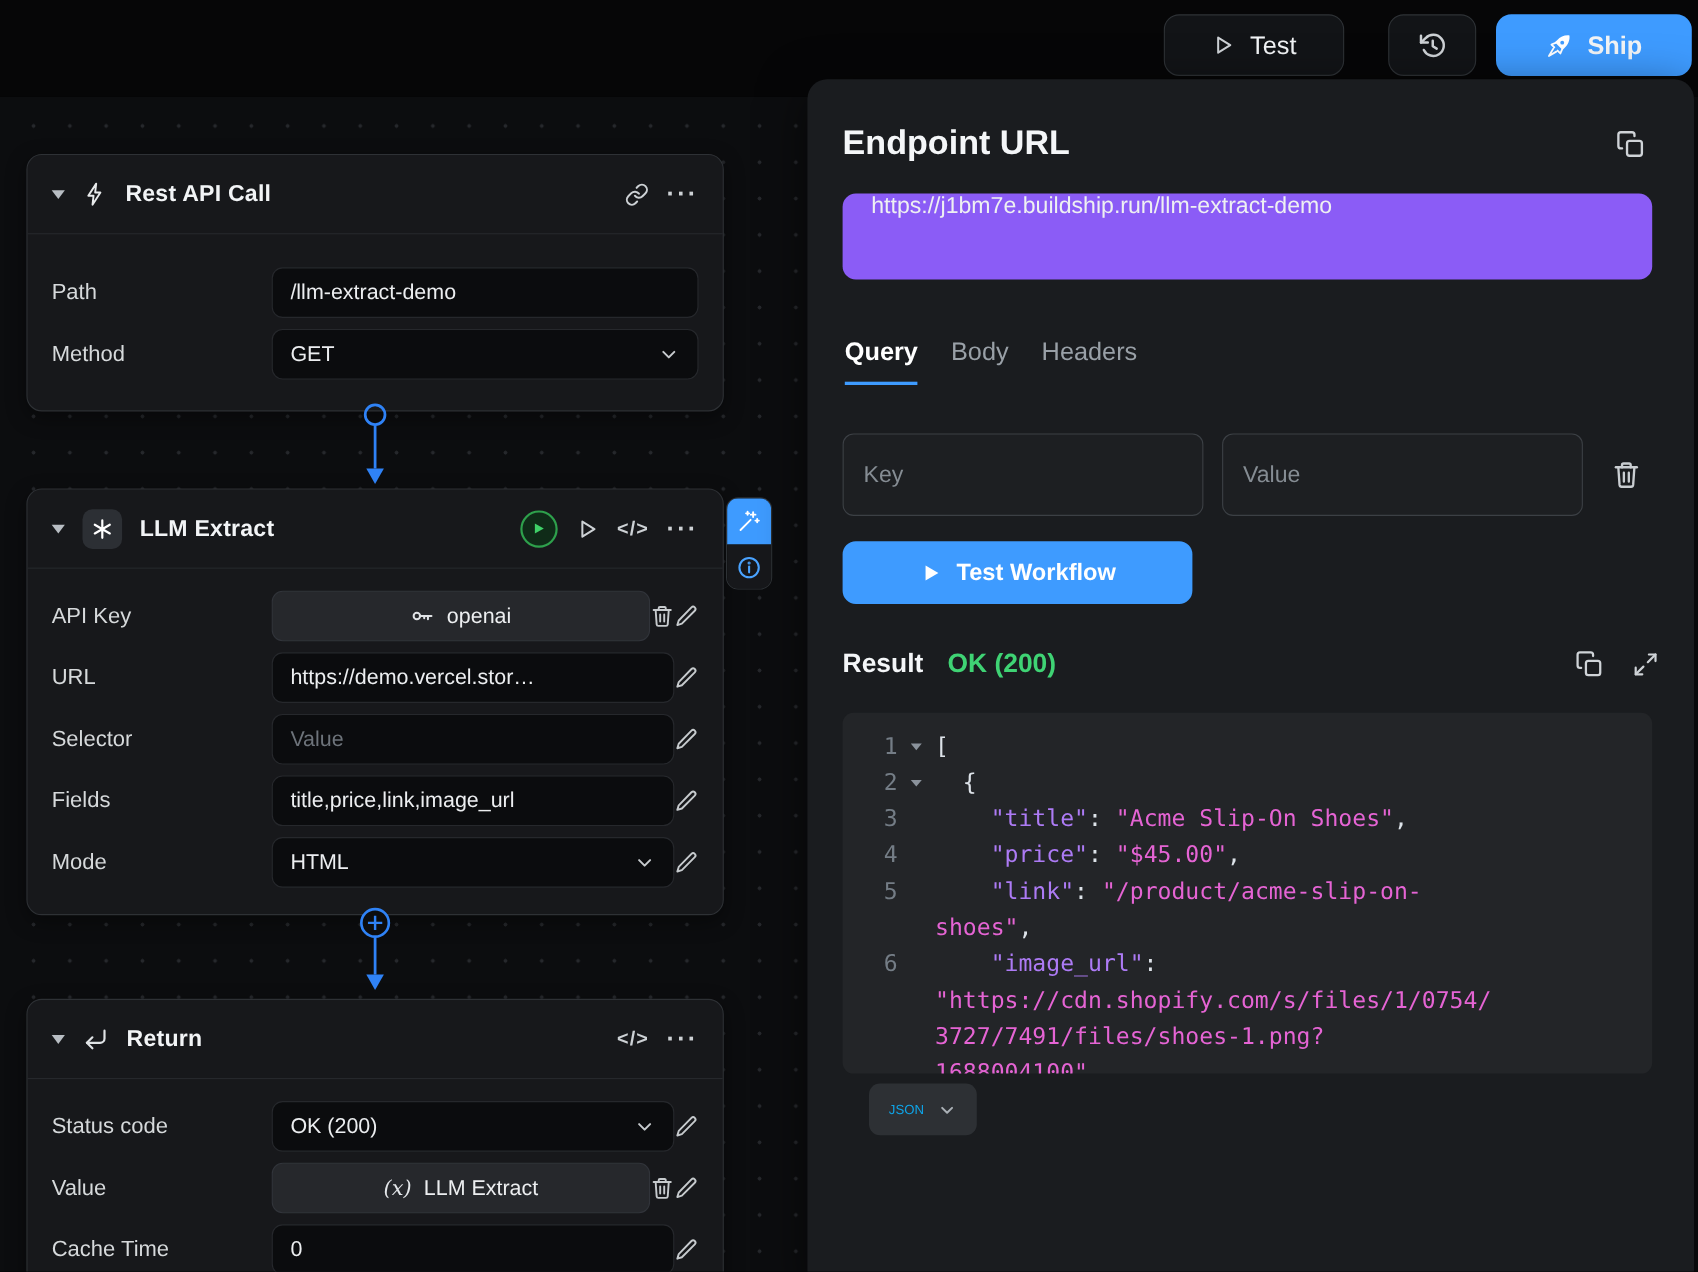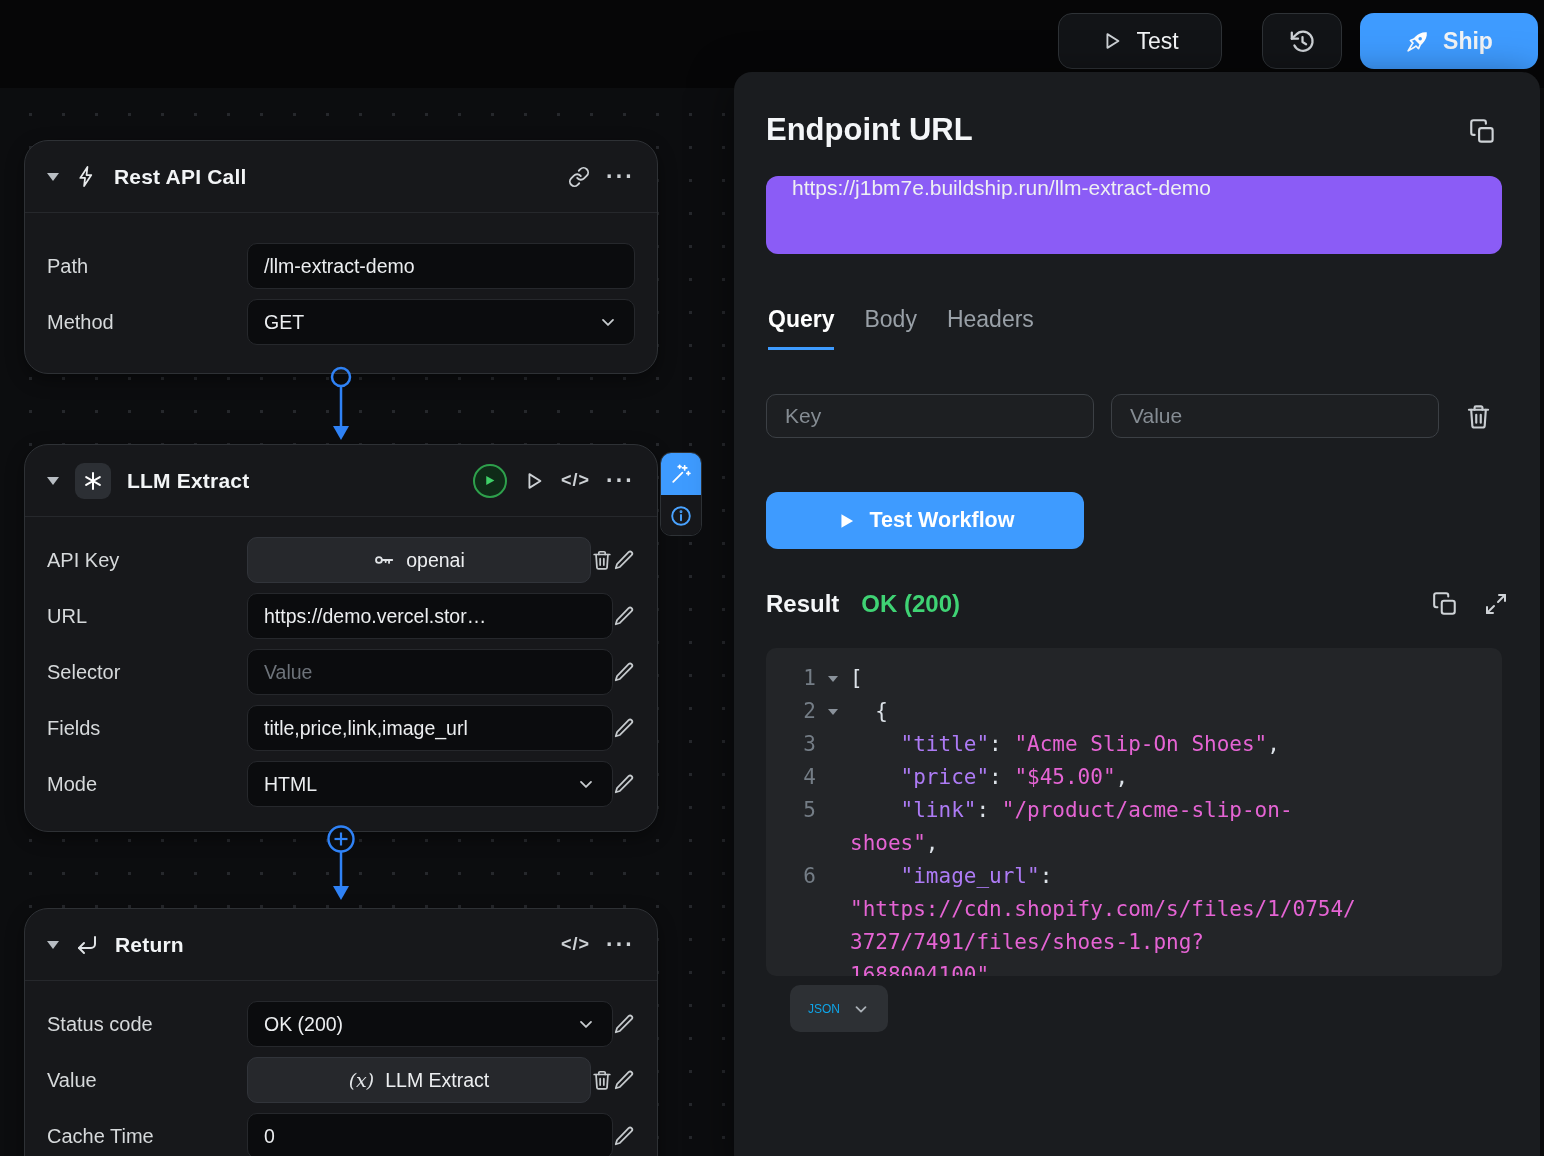--- a/index.html
+++ b/index.html
@@ -11,21 +11,21 @@
   .topbar{position:absolute;top:0;left:0;width:100%;height:88px;background:#060607;z-index:5}
   .tbtn{position:absolute;top:13px;height:56px;border-radius:14px;display:flex;align-items:center;justify-content:center;gap:13px;font-size:23px;color:#f2f4f6;cursor:pointer;border:none;background:transparent;font-family:inherit}
   .btn-test{left:1058px;width:164px;background:#121417;border:1.5px solid #2e3236}
   .btn-history{left:1262px;width:80px;background:#121417;border:1.5px solid #2e3236}
   .btn-ship{left:1360px;width:178px;background:#3e9bff;font-weight:700}
 
   
   .canvas{position:absolute;left:0;top:88px;right:0;bottom:0;z-index:1;background-color:#0c0d0f;
     background-image:radial-gradient(circle,#26282c 1.6px,transparent 2px);background-size:33px 33px;background-position:14px 10px}
 
-  .node{position:absolute;left:24px;width:634px;background:#17181b;border:1px solid #2e3135;border-radius:24px;box-shadow:0 6px 18px rgba(0,0,0,.4)}
+  .node{position:absolute;left:24px;width:634px;background:#17181b;border:1px solid #2e3135;border-radius:14px;box-shadow:0 6px 18px rgba(0,0,0,.4)}
   .node-header{height:72px;display:flex;align-items:center;padding:0 22px;gap:16px;border-bottom:1px solid #26282c}
   .tri{width:0;height:0;border-left:6.5px solid transparent;border-right:6.5px solid transparent;border-top:8px solid #b8bdc3;cursor:pointer}
   .ntitle{font-size:21px;font-weight:600;color:#f2f4f6;letter-spacing:.2px}
   .hspacer{margin-left:auto}
   .hicon{color:#cdd1d5;cursor:pointer;display:inline-flex;align-items:center}
   .more{font-size:23px;font-weight:700;letter-spacing:2px;color:#cdd1d5;cursor:pointer;line-height:1}
   .codeic{font-size:18px;font-weight:700;color:#cdd1d5;cursor:pointer;letter-spacing:1px}
   .logo-sq{width:36px;height:36px;border-radius:9px;background:#2c2f34;display:flex;align-items:center;justify-content:center;color:#fff}
   .greenplay{width:34px;height:34px;border-radius:50%;background:#0f2b18;border:2px solid #2ea04c;display:flex;align-items:center;justify-content:center;cursor:pointer}
 
@@ -52,21 +52,21 @@
 
   
   .panel{position:absolute;left:734px;top:72px;width:806px;height:1100px;background:#1a1c1f;border-radius:18px;z-index:10;box-shadow:0 10px 44px rgba(0,0,0,.55)}
   .p-title{position:absolute;left:32px;top:40px;font-size:31px;font-weight:700;color:#f4f6f8}
   .p-copy{position:absolute;right:44px;top:46px;color:#cfd3d7;cursor:pointer}
   .url-box{position:absolute;left:32px;top:104px;width:736px;height:78px;background:#8b5cf6;border-radius:12px;display:flex;align-items:flex-start;padding:0 26px;font-size:21px;color:#eef0f2}
   .tabs{position:absolute;left:34px;top:234px;display:flex;gap:30px}
   .tab{font-size:23px;color:#99a0a7;padding-bottom:14px;cursor:pointer}
   .tab.active{color:#fff;font-weight:700;border-bottom:3.5px solid #3e9bff}
   .kv{position:absolute;left:32px;top:322px;width:742px;display:flex;align-items:center;gap:17px}
-  .kv input{width:328px;height:44px;background:#1d1f22;border:1.5px solid #3c4045;border-radius:10px;padding:0 18px;font-size:21px;color:#e8eaec;font-family:inherit;outline:none}
+  .kv input{width:328px;height:75px;background:#1d1f22;border:1.5px solid #3c4045;border-radius:10px;padding:0 18px;font-size:21px;color:#e8eaec;font-family:inherit;outline:none}
   .kv input::placeholder{color:#858c93}
   .kv .rowic{margin-left:9px;color:#c9cdd1}
   .btn-testwf{position:absolute;left:32px;top:420px;width:318px;height:57px;background:#3e9bff;border:none;border-radius:12px;display:flex;align-items:center;justify-content:center;gap:14px;font-size:21.5px;font-weight:700;color:#fff;font-family:inherit;cursor:pointer}
   .result-row{position:absolute;left:32px;top:518px;width:742px;display:flex;align-items:center}
   .result-label{font-size:24px;font-weight:700;color:#f4f6f8}
   .result-status{font-size:24px;font-weight:700;color:#3fd374;margin-left:22px}
   .result-icons{margin-left:auto;display:flex;align-items:center;gap:26px;color:#cfd3d7}
   .result-icons .hicon{color:#cfd3d7}
 
   .codeblock{position:absolute;left:32px;top:576px;width:736px;height:328px;background:#232528;border-radius:10px;overflow:hidden;padding:14px 20px 0 16px}

